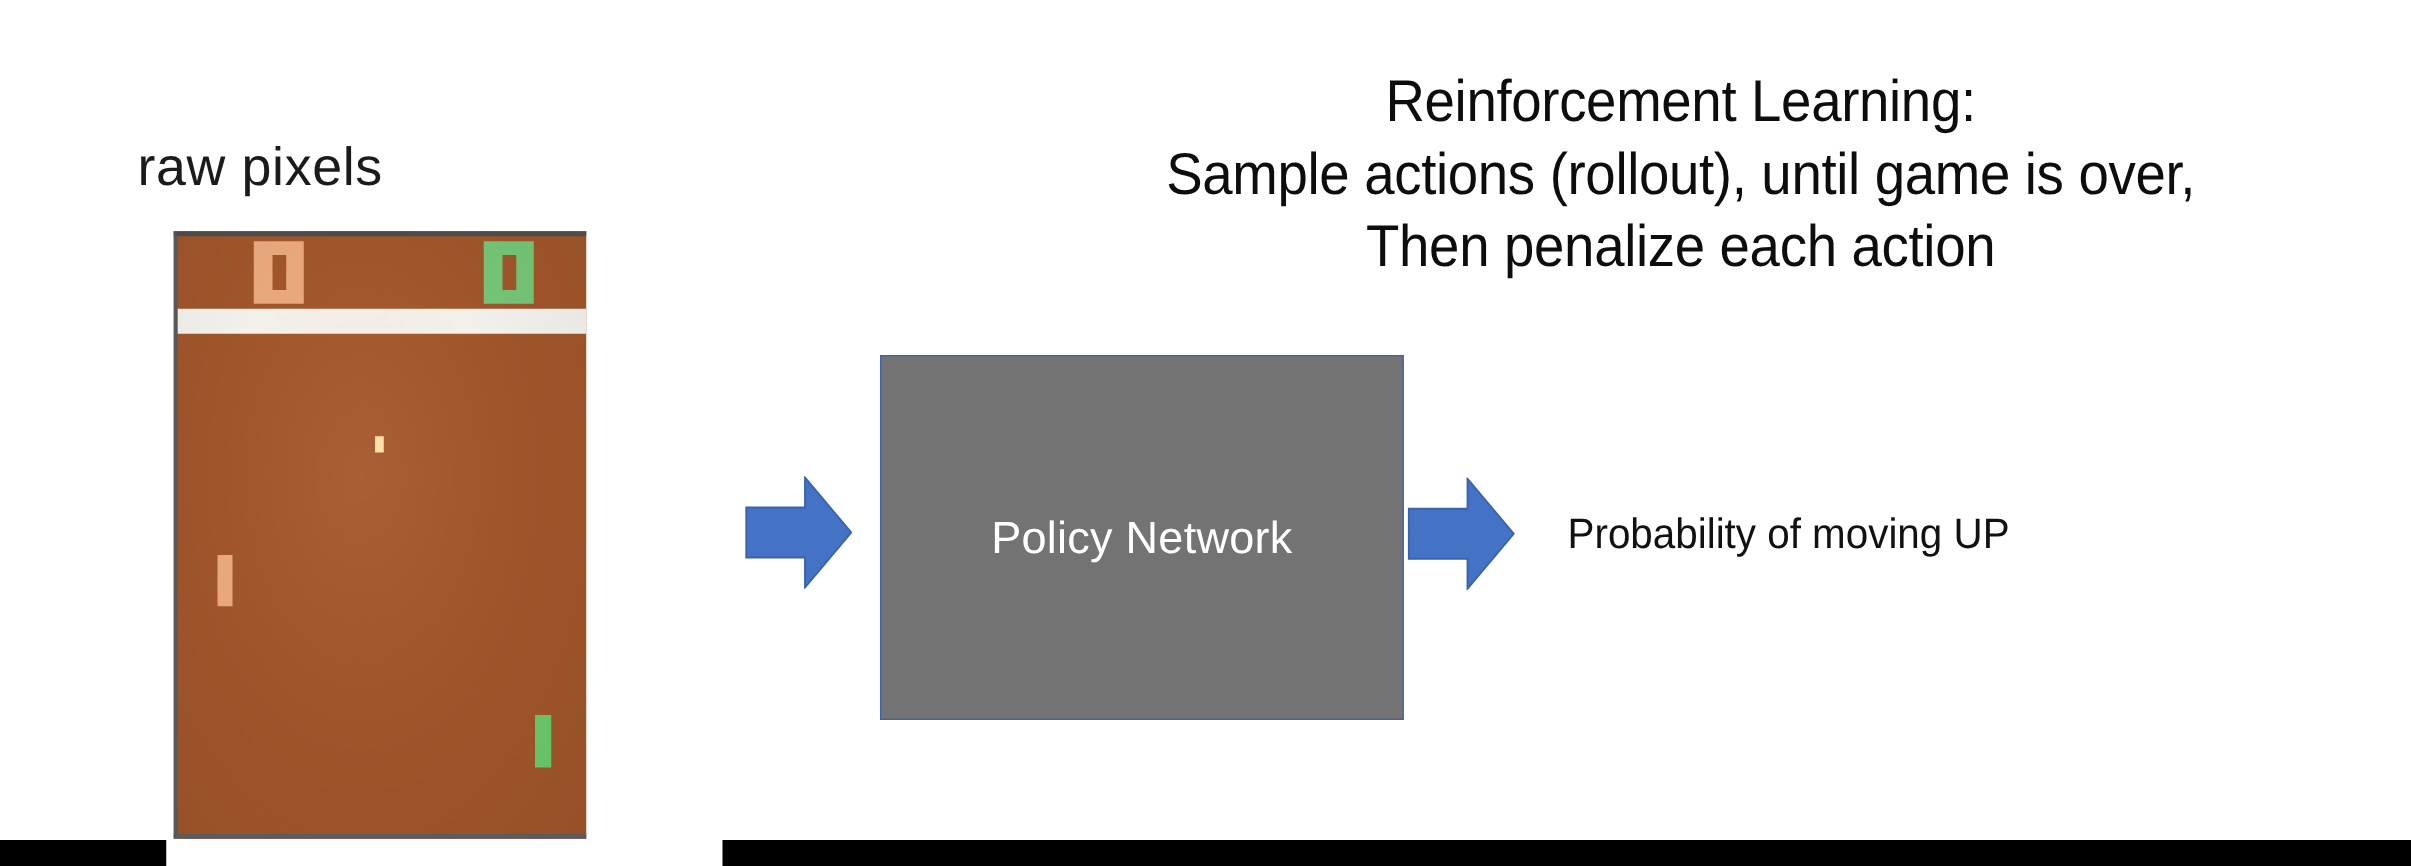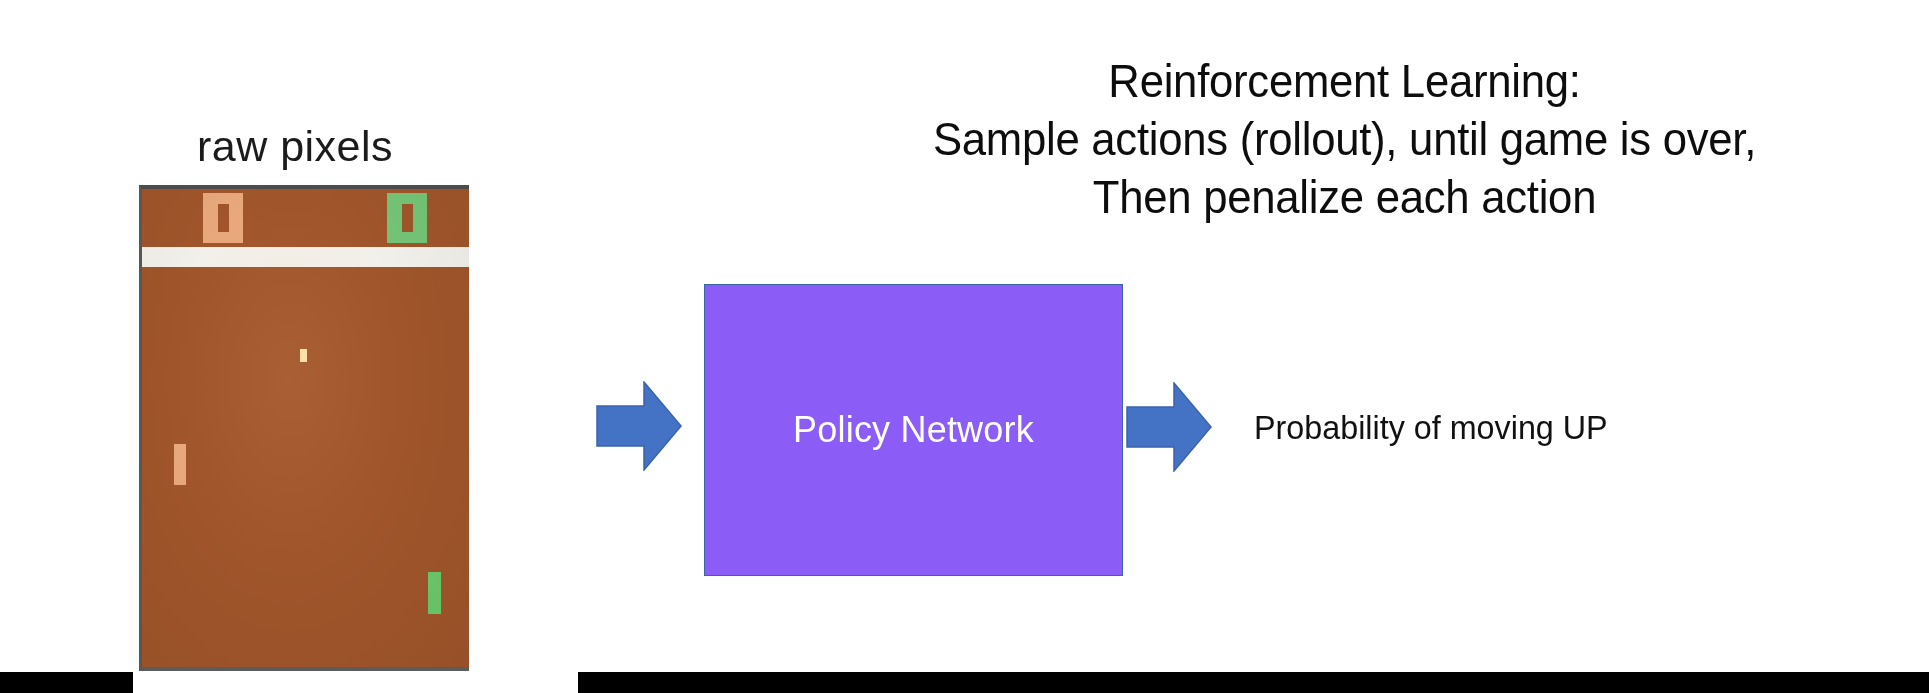--- a/index.html
+++ b/index.html
@@ -15,23 +15,23 @@
     width: 1929px;
     height: 693px;
     background: #ffffff;
     overflow: hidden;
   }
 
   
   #raw-pixels-label {
     position: absolute;
     left: 110px;
-    top: 122px;
+    top: 110px;
     width: 370px;
-    text-align: center;
+    text-align: left;
     font-family: "Liberation Sans", sans-serif;
     font-size: 43px;
     font-weight: 400;
     color: #1b1b1b;
     letter-spacing: 0.5px;
   }
 
   
   #pong-screen {
     position: absolute;
@@ -147,21 +147,21 @@
   #arrow-in { left: 596px; top: 381px; }
   #arrow-out { left: 1126px; top: 382px; }
 
   
   #policy-network-box {
     position: absolute;
     left: 704px;
     top: 284px;
     width: 417px;
     height: 290px;
-    background: #8b5cf6;
+    background: #737373;
     border: 1px solid #3a63ad;
     display: flex;
     align-items: center;
     justify-content: center;
   }
   #policy-network-label {
     font-family: "Liberation Sans", sans-serif;
     font-size: 36px;
     color: #ffffff;
     font-weight: 400;

